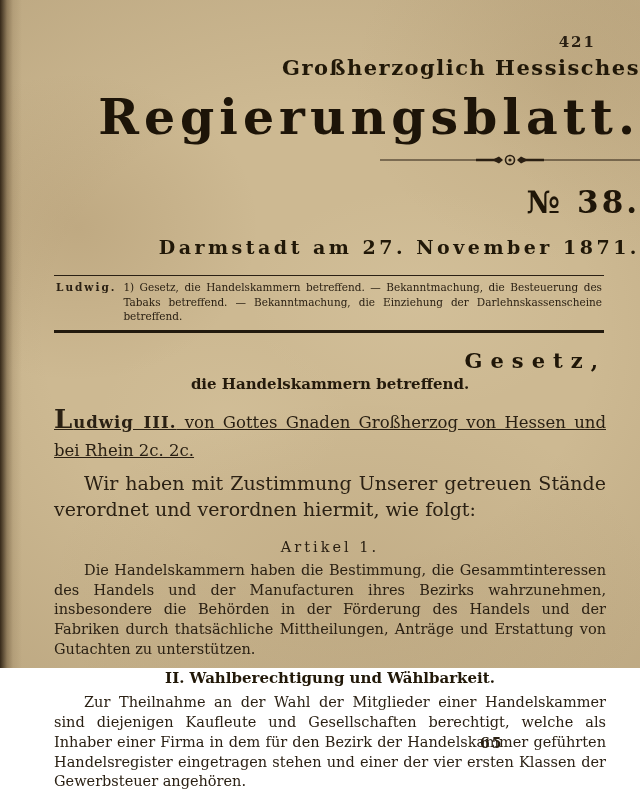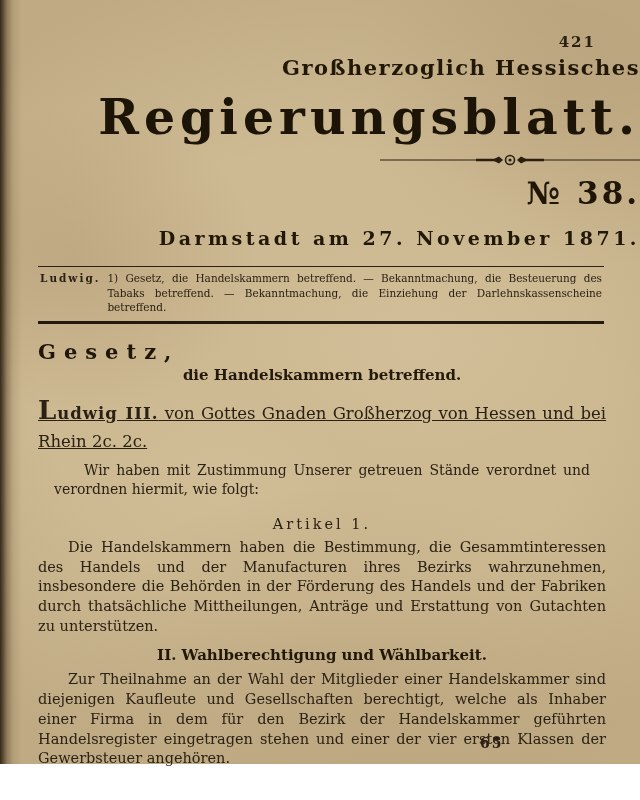--- a/index.html
+++ b/index.html
@@ -3,80 +3,81 @@
 <meta charset="utf-8">
 <style>
   html,body{margin:0;padding:0;}
   body{
     width:640px;height:800px;
     font-family:"DejaVu Serif","Liberation Serif",serif;
     color:#261c10;
     overflow:hidden;
   }
   .page{
-    position:relative;width:640px;height:764px;box-sizing:border-box;
+    position:relative;width:640px;height:668px;box-sizing:border-box;
     background-color:#cdb992;
     background-image:
       linear-gradient(to right, rgba(38,26,13,0.9) 0px, rgba(84,64,38,0.45) 7px, rgba(120,98,66,0.18) 13px, rgba(0,0,0,0) 22px),
       radial-gradient(ellipse 260px 220px at 12% 34%, rgba(136,106,66,0.20), rgba(0,0,0,0) 70%),
       radial-gradient(ellipse 300px 260px at 88% 12%, rgba(146,118,76,0.14), rgba(0,0,0,0) 70%),
       radial-gradient(ellipse 420px 260px at 55% 88%, rgba(120,94,58,0.12), rgba(0,0,0,0) 72%),
       radial-gradient(ellipse 240px 160px at 65% 45%, rgba(228,212,176,0.22), rgba(0,0,0,0) 70%),
       radial-gradient(ellipse 180px 120px at 35% 62%, rgba(226,210,174,0.16), rgba(0,0,0,0) 70%),
       radial-gradient(ellipse 500px 420px at 50% 50%, rgba(0,0,0,0) 55%, rgba(116,92,58,0.16) 100%);
+    padding-left: 16px;
   }
   .page-number{
     position:absolute;top:33px;right:44px;
     font-size:15px;font-weight:bold;letter-spacing:2px;color:#2a2013;
   }
   .masthead{ text-align:right; }
   .kicker{
     padding-top:55px;
     font-size:21px;font-weight:bold;letter-spacing:1.5px;color:#211808;
   }
   .title{
     margin:8px 0 0;
     font-size:49px;font-weight:bold;letter-spacing:5px;color:#1d1408;
   }
   .divider{ margin-top:6px; height:16px; }
   .issue{
-    margin-top:7px;
+    margin-top:16px;
     font-size:31px;font-weight:bold;letter-spacing:3px;color:#1f1608;
   }
   .dateline{
     margin-top:16px;
     font-size:19px;font-weight:bold;letter-spacing:3.5px;color:#211808;
   }
   .inhalt{
     margin:17px 36px 0 38px;
     border-top:1px solid #2a2014;
     border-bottom:3px solid #221a0e;
     padding:4px 2px 6px 2px;
     display:flex;gap:7px;
     font-size:10.5px;line-height:1.4;text-align:justify;color:#2a2013;
   }
   .inhalt-label{font-weight:bold;letter-spacing:2px;white-space:nowrap;}
   .law-heading{
-    margin-top:15px;text-align:left;
+    margin-top:15px;text-align:right;
     font-size:21px;font-weight:bold;letter-spacing:8px;color:#1f1608;
   }
   .law-subheading{
     margin-top:2px;text-align:center;
     font-size:15px;font-weight:bold;color:#241a0c;
   }
   .textblock{ margin:0 34px 0 38px; }
   .proclamation{
     margin:8px 0 0;
     font-size:16.5px;line-height:1.45;text-align:justify;color:#2a2013;text-decoration:underline;
   }
   .proclamation::first-letter{ font-size:26px; font-weight:bold; }
   .monarch{ font-weight:bold; letter-spacing:1px; }
   .intro{
-    margin:7px 16px 0;
-    font-size:14px;line-height:1.4;text-indent:30px;text-align:justify;color:#2b2114;
+    margin:7px 0 0;
+    font-size:19px;line-height:1.4;text-indent:30px;text-align:justify;color:#2b2114;
   }
   .section-heading{
     margin-top:10px;text-align:center;
     font-size:15px;font-weight:bold;color:#211808;
   }
   .article-heading{
     margin-top:16px;text-align:center;
     font-size:14.5px;letter-spacing:3px;color:#2a2013;
   }
   .body-par{

